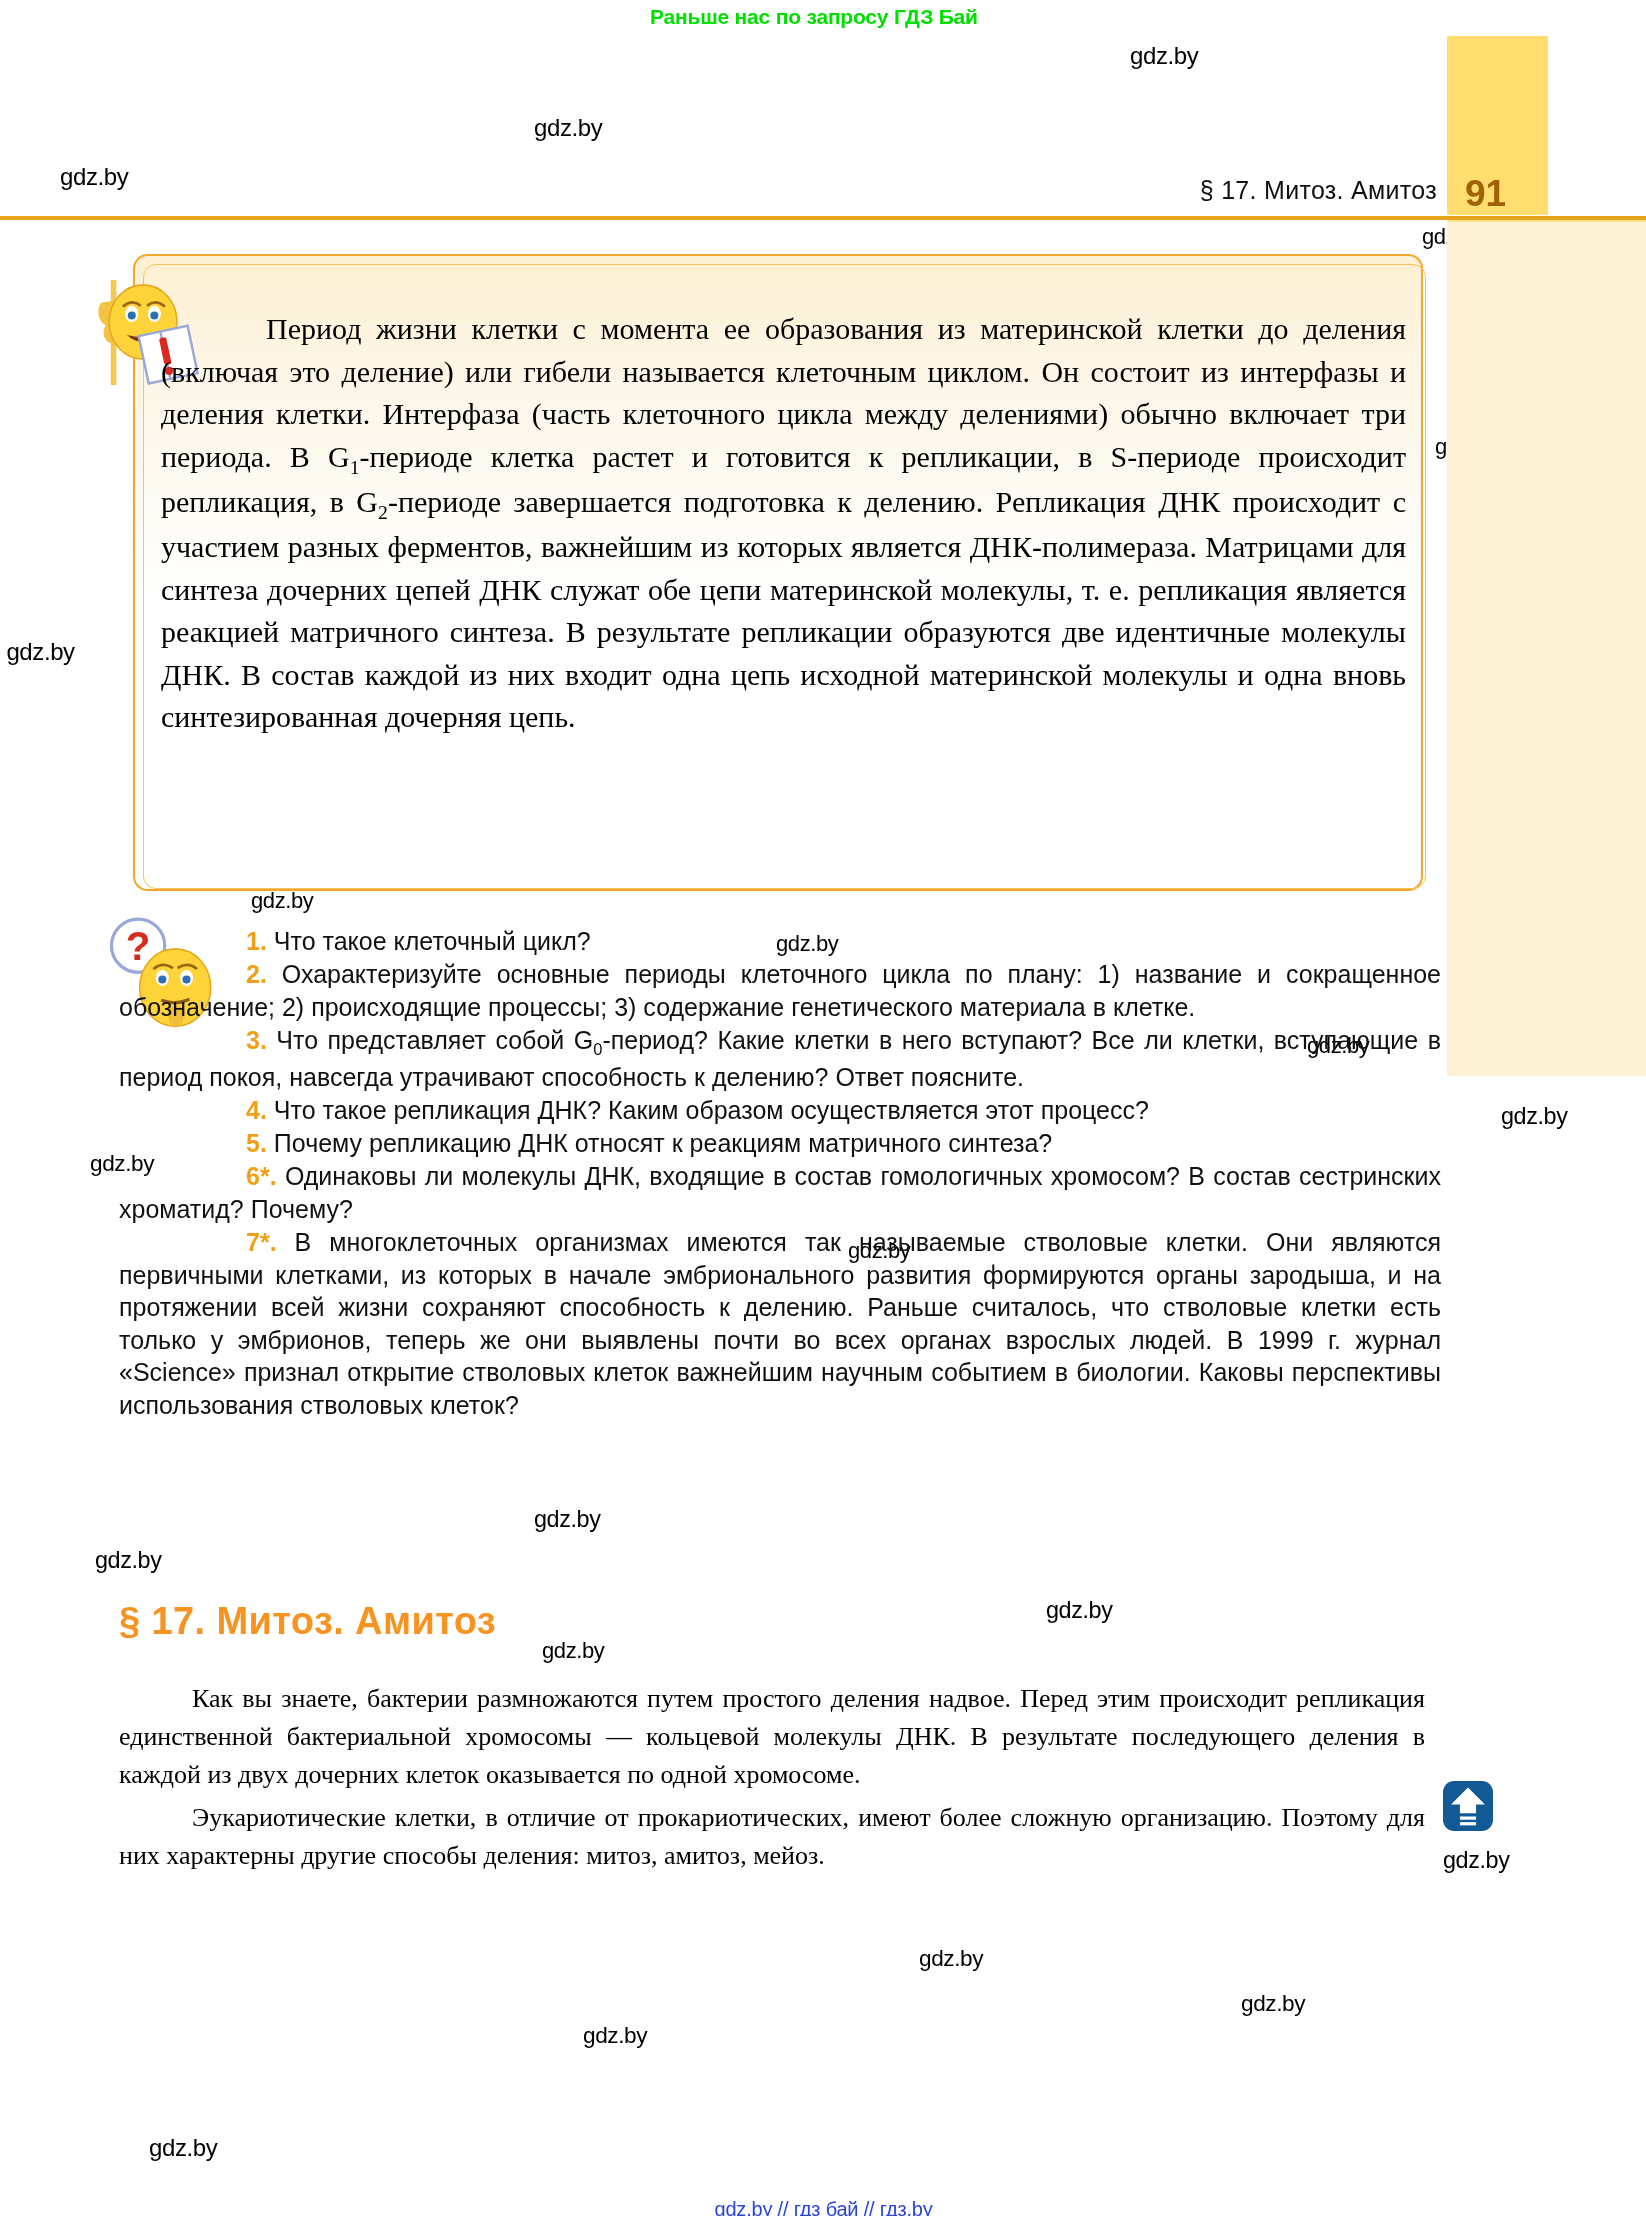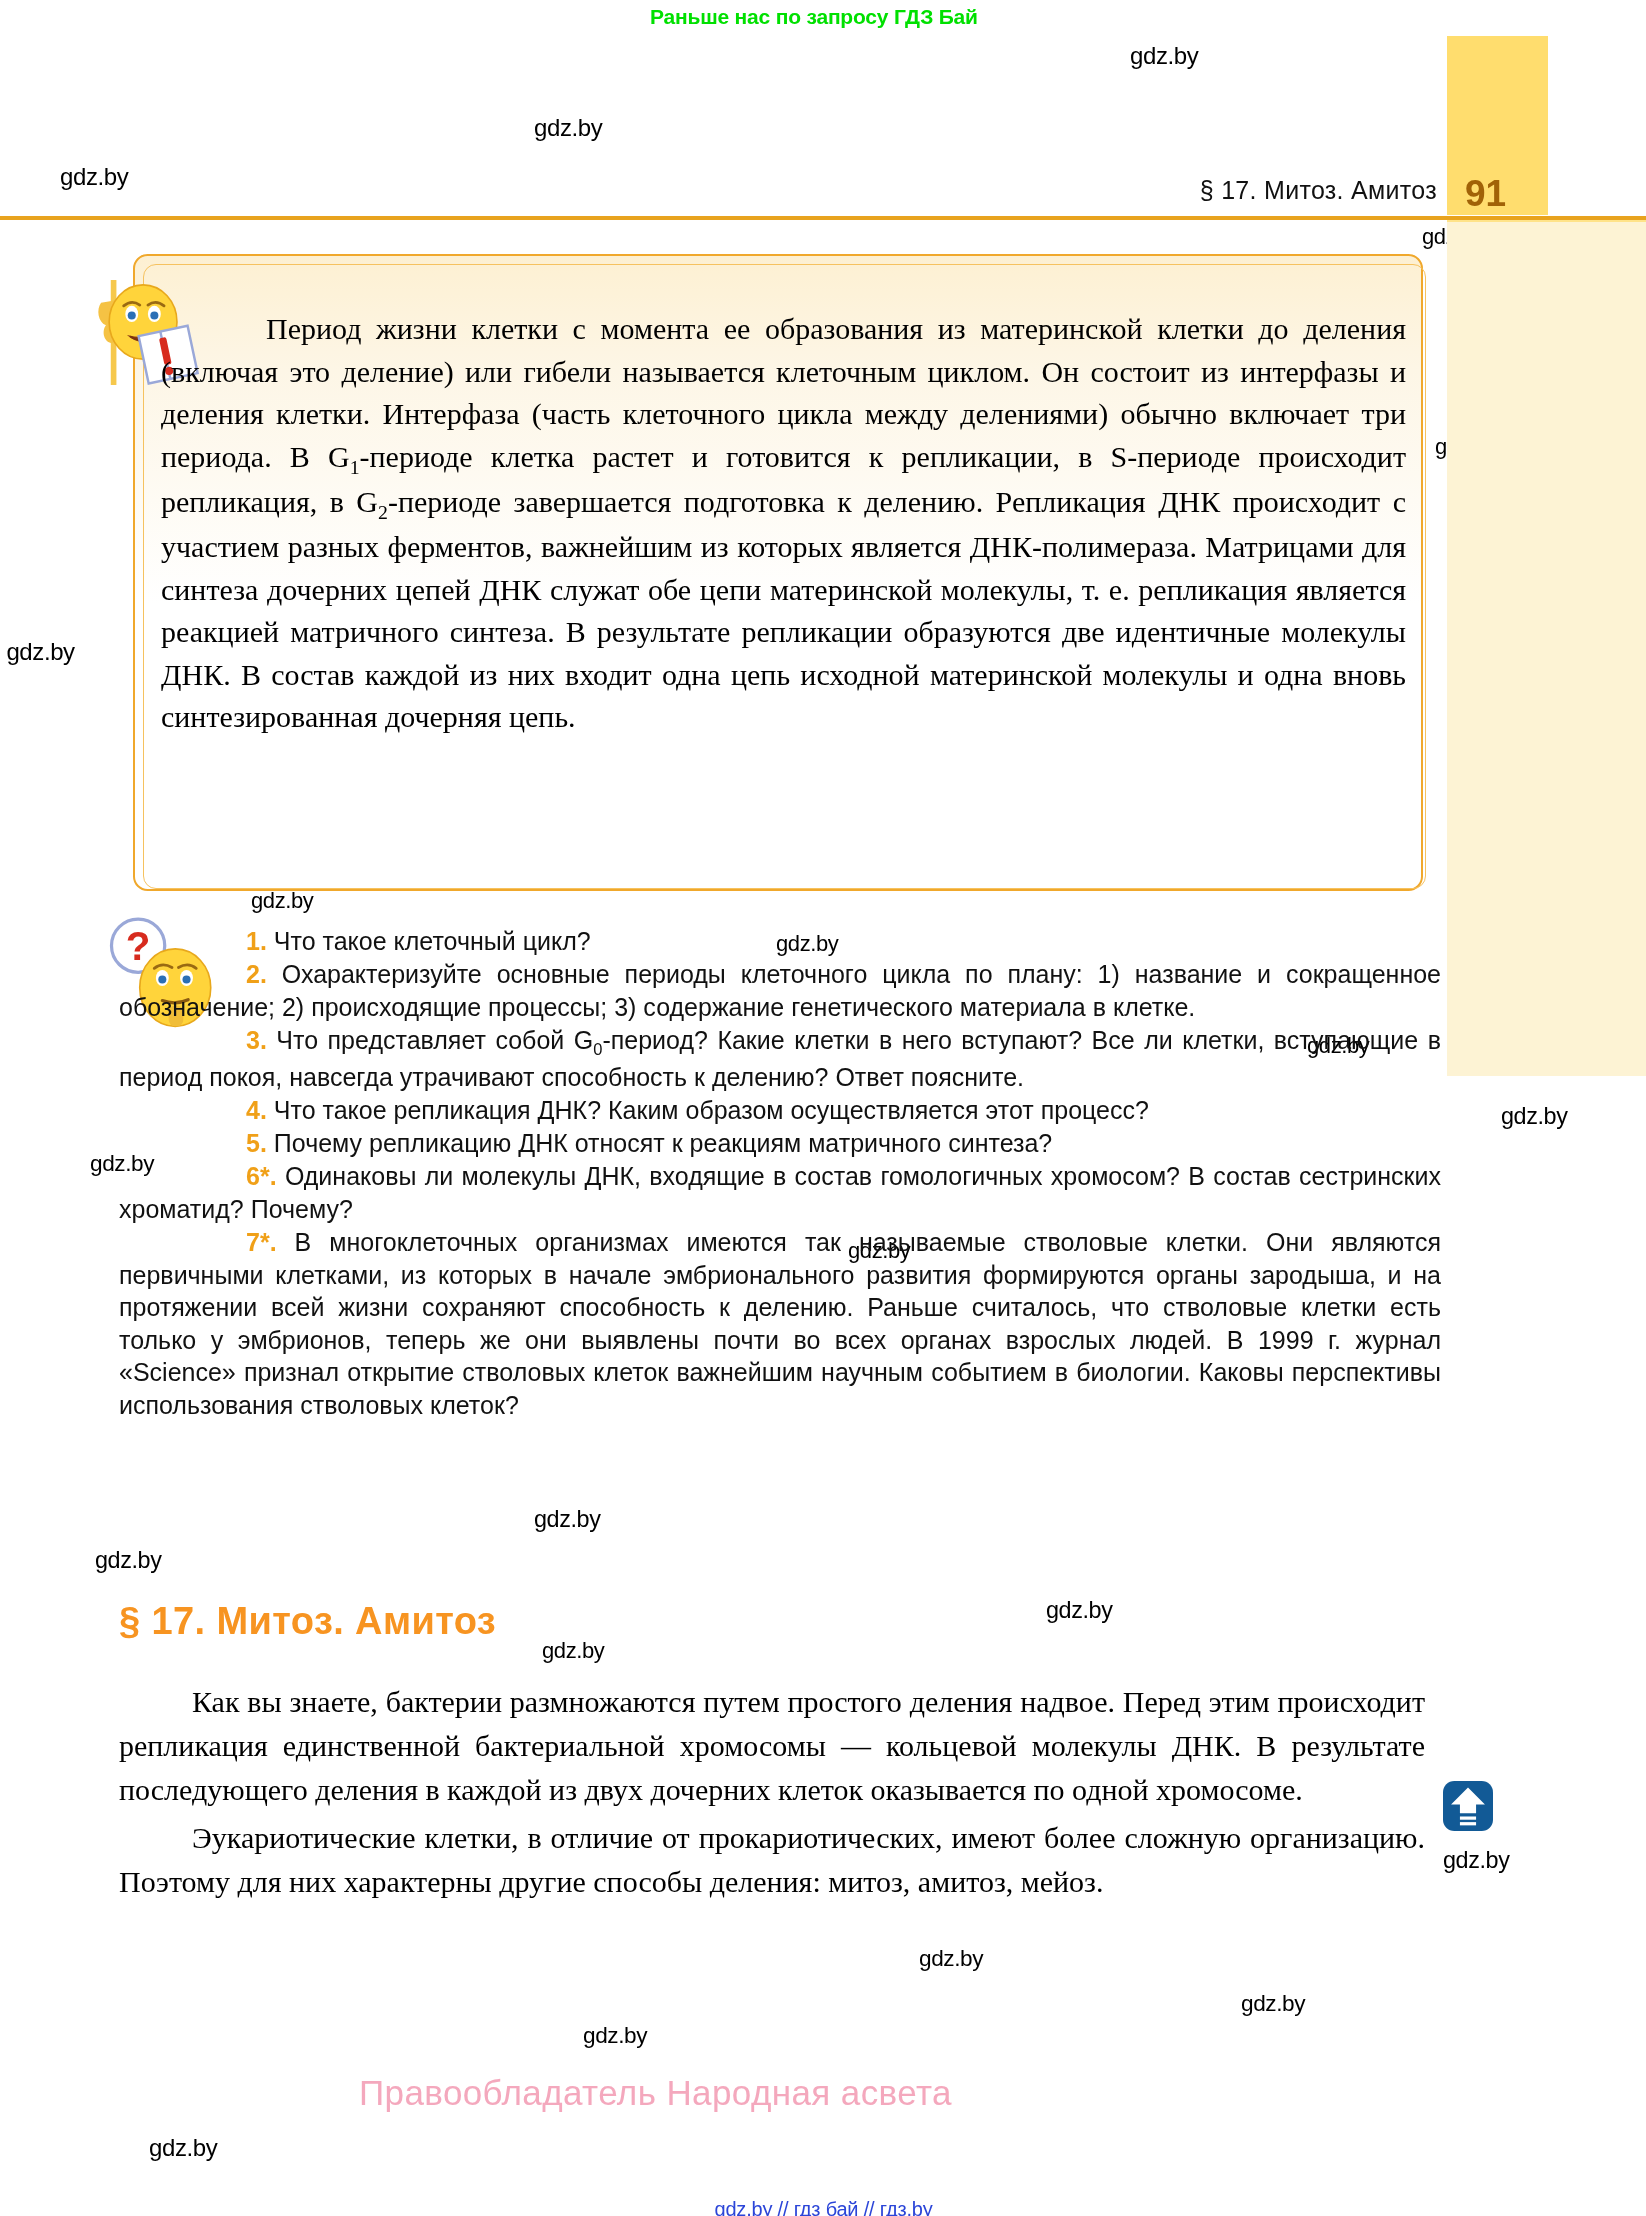--- a/index.html
+++ b/index.html
@@ -202,21 +202,21 @@
     white-space: nowrap;
   }
 
   
   .body-text {
     position: absolute;
     left: 119px;
     top: 1680px;
     width: 1306px;
     font-family: "Liberation Serif", serif;
-    font-size: 30px;
+    font-size: 26px;
     line-height: 1.46;
     color: #000;
     text-align: justify;
     text-align-last: left;
   }
   .body-text p {
     margin: 0 0 4.8px 0;
     text-indent: 73px;
   }
 
@@ -349,18 +349,17 @@
 
   <div class="upload-icon">
     <svg viewBox="0 0 62 62" width="50" height="50">
       <rect x="0" y="0" width="62" height="62" rx="14" fill="#125a96"></rect>
       <path d="M31 8 L52 29 L41 29 L41 40 L21 40 L21 29 L10 29 Z" fill="#ffffff"></path>
       <rect x="21" y="44" width="20" height="4" fill="#ffffff"></rect>
       <rect x="21" y="51" width="20" height="4" fill="#ffffff"></rect>
     </svg>
   </div>
 
-  <div class="wm-pink" style="left:359px; top:2073px;">Правообладатель Народная асвета</div>
 
   <div class="footer-link">gdz.by  //  гдз бай  //  гдз.by</div>
 
 </div>
 
 
 </body></html>

